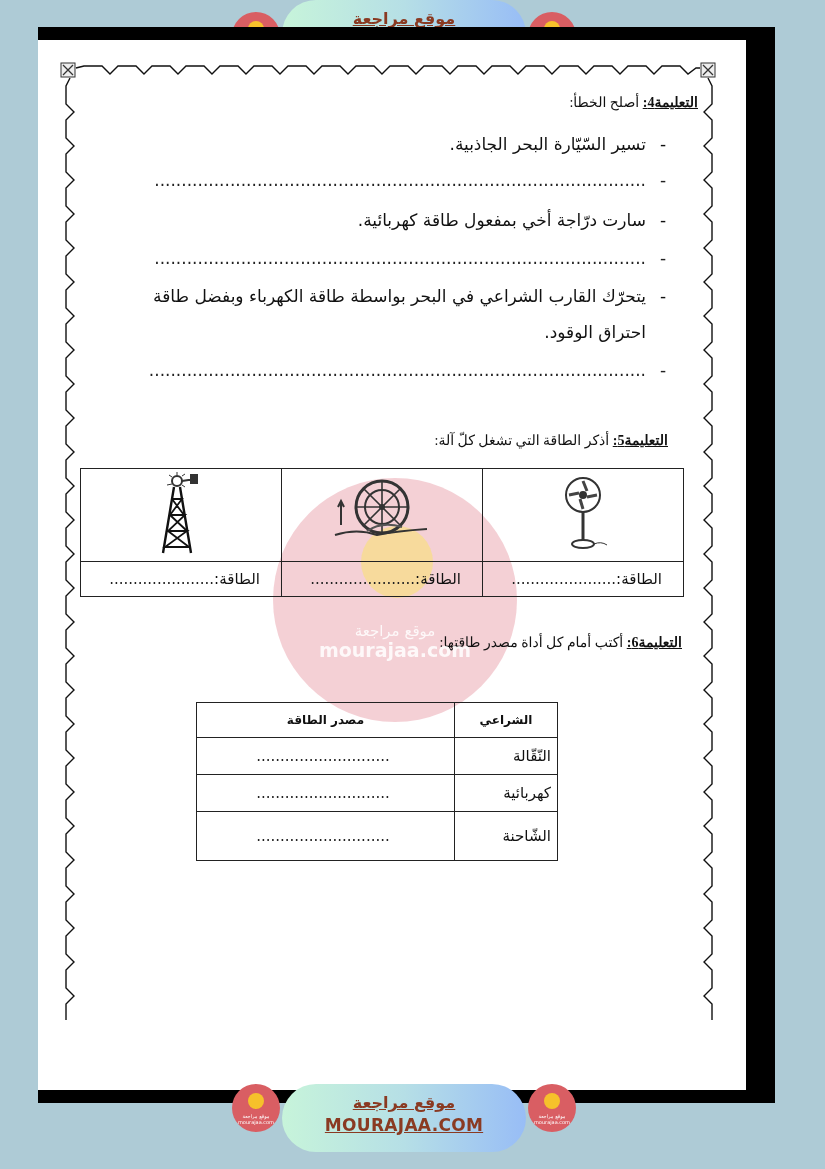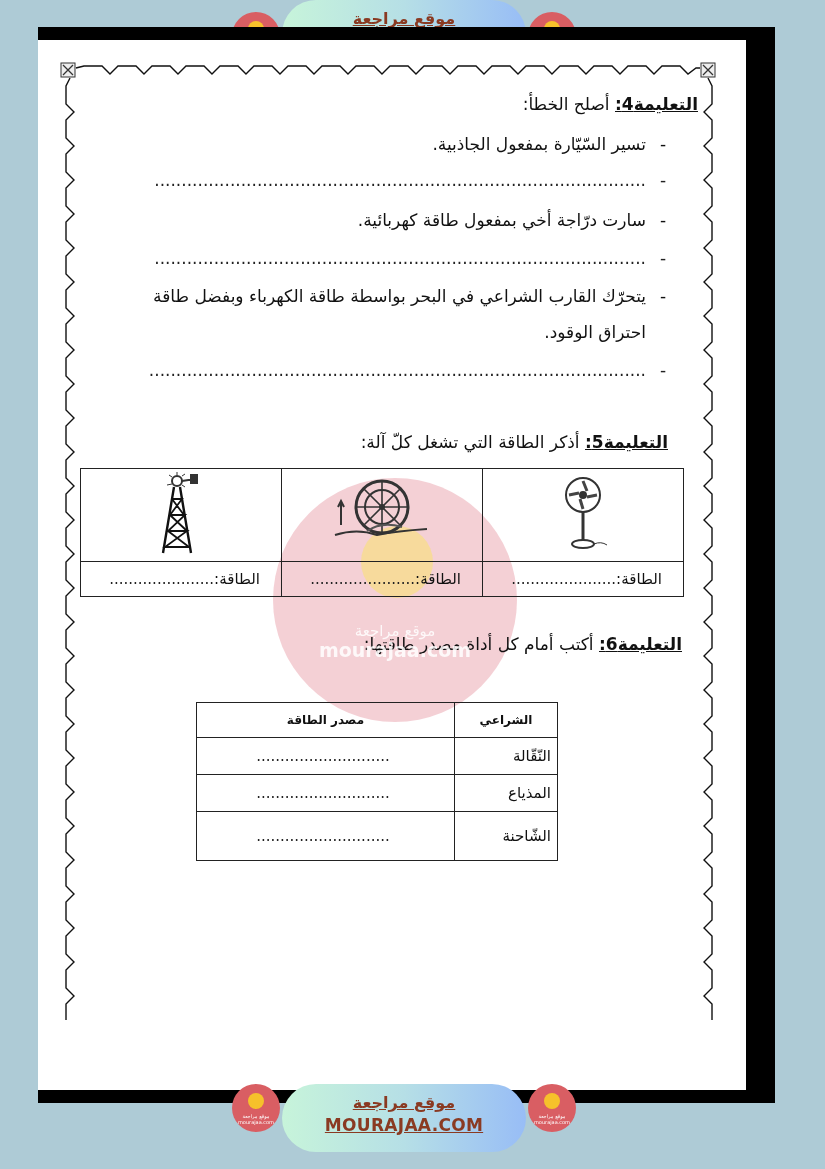--- a/index.html
+++ b/index.html
@@ -12,21 +12,21 @@
   .page { position:absolute; left:38px; top:40px; width:708px; height:1050px; background:#fff; overflow:hidden; }
 
   
   .orn { position:absolute; }
   .orn-top { left:60px; top:62px; width:656px; height:16px; }
   .orn-left { left:62px; top:62px; width:16px; height:958px; }
   .orn-right { left:700px; top:62px; width:16px; height:958px; }
 
   .content { position:absolute; left:80px; top:80px; width:610px; direction:rtl; color:#111; }
 
-  .heading { position:absolute; right:0; font-size:17px; white-space:nowrap; }
+  .heading { position:absolute; right:0; font-size:14px; white-space:nowrap;font-family:Liberation Serif, serif; }
   .heading .h-label { font-weight:bold; text-decoration:underline; }
   .line { position:absolute; right:0; font-size:17px; white-space:nowrap; }
   .dash { display:inline-block; width:34px; text-align:center; }
   .dots { color:#222; letter-spacing:0px; }
 
   
   .t5 { position:absolute; left:0; top:388px; width:604px; border-collapse:collapse; direction:rtl; }
   .t5 td { border:1.5px solid #222; padding:0; }
   .t5 .imgcell { height:92px; text-align:center; vertical-align:middle; }
   .t5 .lblcell { height:34px; font-size:15px; padding-right:21px; white-space:nowrap; }
@@ -94,21 +94,21 @@
 <div class="wm-outer"></div>
 <div class="wm-inner"></div>
 
 <div class="content">
 
   <div class="heading" style="top:14px;right:-8px;">
     <span class="h-label">التعليمة4:</span>
     <span>أصلح الخطأ:</span>
   </div>
   <div class="line" style="top:54px;right:10px;">
-    <span class="dash">-</span><span>تسير السّيّارة بمفعول الجاذبية.</span>
+    <span class="dash">-</span><span>تسير السّيّارة البحر الجاذبية.</span>
   </div>
   <div class="line dots" style="top:90px;right:10px;">
     <span class="dash">-</span><span>...........................................................................................</span>
   </div>
   <div class="line" style="top:130px;right:10px;">
     <span class="dash">-</span><span>سارت درّاجة أخي بمفعول طاقة كهربائية.</span>
   </div>
   <div class="line dots" style="top:168px;right:10px;">
     <span class="dash">-</span><span>...........................................................................................</span>
   </div>
@@ -182,21 +182,21 @@
     <tbody>
         <tr>
       <th>الشراعي</th>
       <th>مصدر الطاقة</th>
     </tr>
     <tr>
       <td>النّقّالة</td>
       <td class="val dots">............................</td>
     </tr>
     <tr>
-      <td>المذياع</td>
+      <td>كهربائية</td>
       <td class="val dots">............................</td>
     </tr>
     <tr>
       <td style="height:46px;">الشّاحنة</td>
       <td class="val dots" style="height:46px;">............................</td>
     </tr>
   </tbody>
     </table>
 </div>
 

